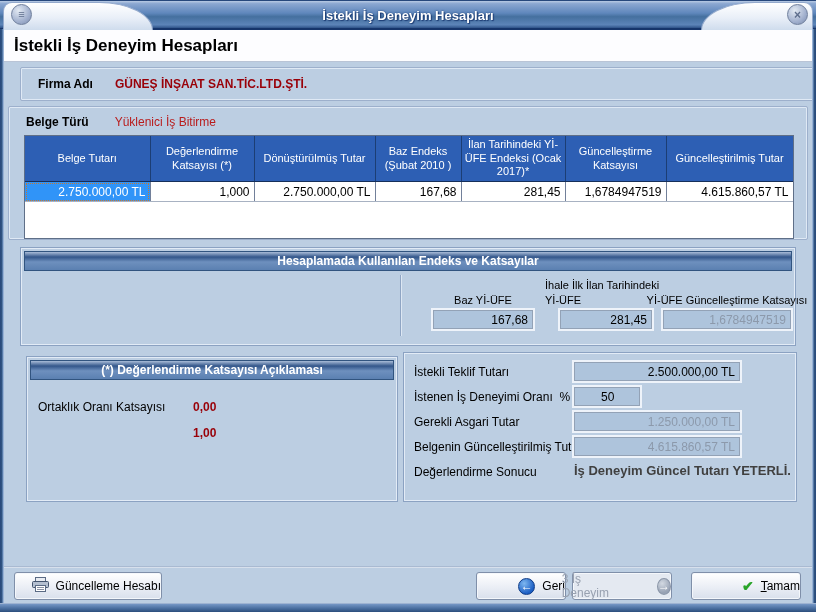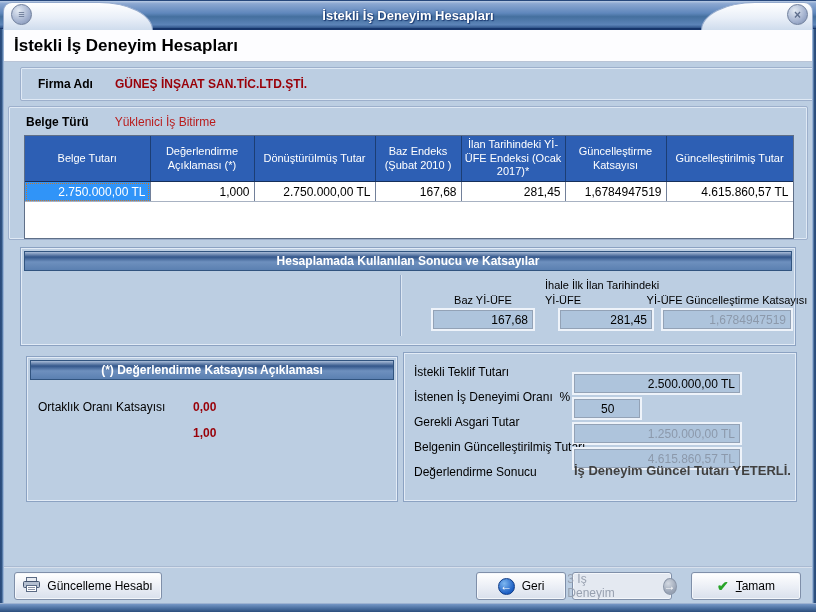--- a/index.html
+++ b/index.html
@@ -59,27 +59,27 @@
     border:1px solid #93a2b6;box-shadow:0 0 0 2px #eef3fa;text-align:right;padding:0 4px;
     height:19px;box-sizing:border-box;position:absolute;}
   .field:disabled{color:#8c99ab;opacity:1;-webkit-text-fill-color:#8c99ab;}
   .field.ta-l{text-align:left;}
   .gb-coeff{left:26px;top:356px;width:372px;height:146px;}
   .coeff-label{position:absolute;left:8px;top:20px;font-size:12px;color:#000;}
   .coeff-val{position:absolute;left:163px;font-size:12px;font-weight:bold;color:#990008;}
   .gb-result{left:403px;top:352px;width:394px;height:150px;}
   .gr-row{position:absolute;left:0;right:0;height:21px;}
   .gr-label{position:absolute;left:7px;top:3px;font-size:12px;color:#000;white-space:pre;}
-  .gr-field{left:167px;top:12px;width:166px;padding-left:26px;}
+  .gr-field{left:167px;top:0;width:166px;padding-left:26px;}
   .gr-field.small{width:66px;}
   .verdict{position:absolute;left:167px;top:1px;font-size:13px;font-weight:bold;color:#404040;white-space:nowrap;}
   
   .sep{position:absolute;left:4px;right:4px;top:566px;height:2px;
     background:linear-gradient(180deg,#93a7c4,#eef3fa);}
-  .btn{position:absolute;top:572px;height:28px;display:flex;align-items:center;justify-content:center;
+  .btn{position:absolute;top:572px;height:28px;display:flex;align-items:center;justify-content:flex-end;
     gap:7px;font-size:12px;color:#000;background:linear-gradient(180deg,#ffffff 0%,#eef1f7 45%,#d9e0ec 100%);
     border:1px solid #7f8fa9;border-radius:3px;box-shadow:inset 0 0 0 1px #f4f7fb;box-sizing:border-box;cursor:default;}
   .btn.disabled{color:#98a1b0;background:#e4e9f1;}
   .btn-update{left:14px;width:148px;}
   .btn-back{left:476px;width:90px;}
   .btn-next{left:572px;width:100px;gap:48px;}
   .btn-ok{left:691px;width:110px;}
   .circ{width:17px;height:17px;border-radius:50%;display:flex;align-items:center;justify-content:center;
     color:#fff;font-size:12px;font-weight:bold;line-height:1;}
   .circ.blue{background:radial-gradient(circle at 35% 30%,#7db7f0,#1d5fc4 70%);border:1px solid #0c3a86;box-sizing:border-box;}
@@ -129,21 +129,21 @@
             <col style="width:104px">
             <col style="width:121px">
           <col style="width:86px">
             <col style="width:104px">
             <col style="width:101px">
             <col style="width:127px">
         </colgroup>
         <thead>
           <tr>
             <th>Belge Tutarı</th>
-            <th>Değerlendirme Açıklaması (*)</th>
+            <th>Değerlendirme Katsayısı (*)</th>
             <th>Dönüştürülmüş Tutar</th>
             <th>Baz Endeks (Şubat 2010 )</th>
             <th>İlan Tarihindeki Yİ-ÜFE Endeksi (Ocak 2017)*</th>
             <th>Güncelleştirme Katsayısı</th>
             <th>Güncelleştirilmiş Tutar</th>
           </tr>
         </thead>
         <tbody>
           <tr>
             <td class="sel">2.750.000,00 TL</td>
@@ -153,21 +153,21 @@
             <td>281,45</td>
             <td>1,6784947519</td>
             <td>4.615.860,57 TL</td>
           </tr>
         </tbody>
       </table>
     </div>
   </div>
 
   <div class="gb gb-indices">
-    <div class="gb-hd">Hesaplamada Kullanılan Sonucu ve Katsayılar</div>
+    <div class="gb-hd">Hesaplamada Kullanılan Endeks ve Katsayılar</div>
     <div class="gb-body">
       <div class="groove"></div>
       <div class="idx-label" style="left:389px;width:140px;">Baz Yİ-ÜFE</div>
       <input class="field" style="left: 409px; top: 39px; width: 100px;" readonly="" value="167,68">
       <div class="idx-label" style="left:521px;width:122px;">İhale İlk İlan Tarihindeki Yİ-ÜFE</div>
       <input class="field" style="left: 536px; top: 39px; width: 92px;" readonly="" value="281,45">
       <div class="idx-label" style="left:619px;width:168px;">Yİ-ÜFE Güncelleştirme Katsayısı</div>
       <input class="field" style="left: 639px; top: 39px; width: 128px;" disabled="" value="1,6784947519">
     </div>
   </div>

